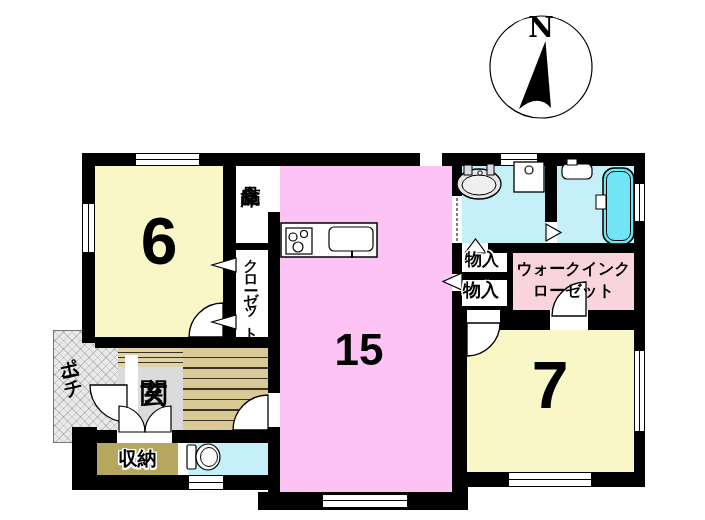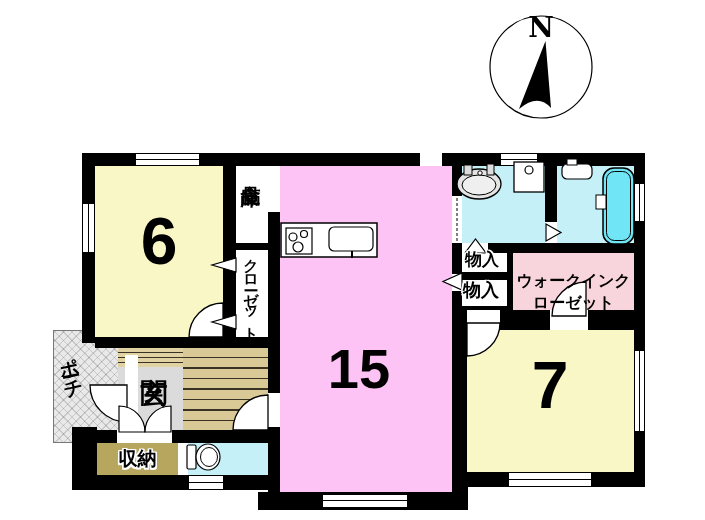--- a/index.html
+++ b/index.html
@@ -149,26 +149,26 @@
 
   <div class="lbl ctr" style="left:527px;top:14px;width:28px;font-size:28px;font-family:'DejaVu Serif','Liberation Serif',serif;">N</div>
 
 
   <div class="lbl ctr" style="left:118px;top:208px;width:82px;font-size:66px;">6</div>
 
   <div class="lbl vtext" style="left:241px;top:170px;height:76px;font-size:20px;">食品庫</div>
 
   <div class="lbl vtext" style="left:244px;top:248px;height:95px;font-size:15px;">クローゼット</div>
 
-  <div class="lbl ctr" style="left:298px;top:328px;width:122px;font-size:56px;margin-top:13px;">15</div>
+  <div class="lbl ctr" style="left:298px;top:328px;width:122px;font-size:44px;">15</div>
 
   <div class="lbl ctr outline" style="left:453px;top:251px;width:58px;font-size:17px;">物入</div>
   <div class="lbl ctr outline" style="left:451px;top:281px;width:60px;font-size:18px;">物入</div>
 
-  <div class="lbl ctr" style="left:513px;top:270px;width:121px;font-size:16px;line-height:1.35;">
+  <div class="lbl ctr" style="left:513px;top:258px;width:121px;font-size:16px;line-height:1.35;">
     <span>ウォークインク</span><br>
     <span>ローゼット</span>
   </div>
 
   <div class="lbl ctr" style="left:508px;top:352px;width:84px;font-size:66px;">7</div>
 
   <div class="lbl vtext" style="left:140px;top:356px;height:80px;font-size:27px;letter-spacing:3px;">玄関</div>
 
   <div class="lbl vtext" style="left:65px;top:344px;height:92px;font-size:19px;transform:rotate(-12deg);">ポーチ</div>
 

